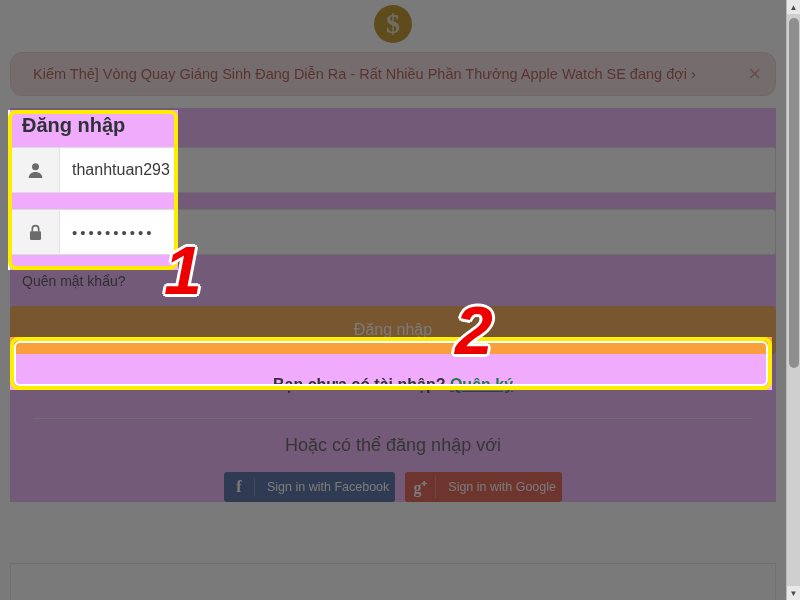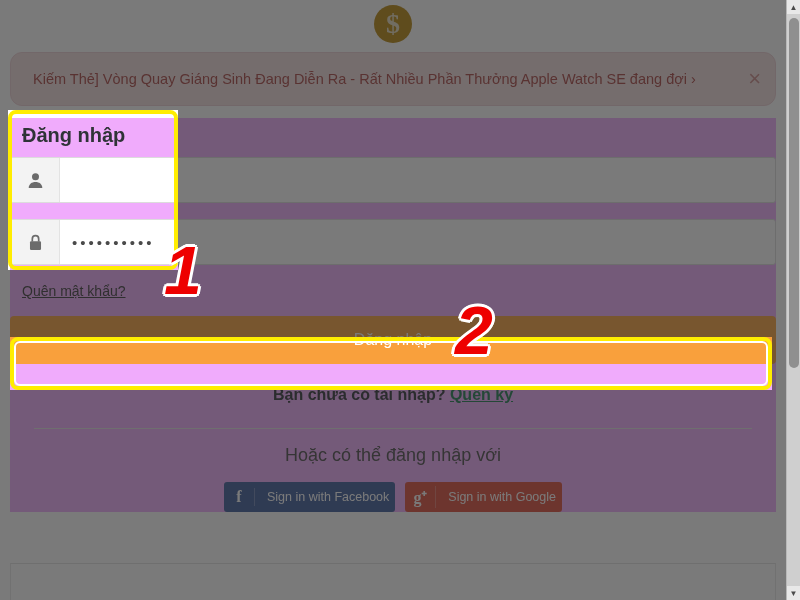--- a/index.html
+++ b/index.html
@@ -56,21 +56,21 @@
     font-size: 30px;
     font-weight: bold;
     color: #2f3337;
     letter-spacing: -0.5px;
   }
 
   
   .promo {
     position: relative;
     margin: 4px 10px 0 10px;
-    height: 54px;
+    height: 44px;
     background: #f2dede;
     border: 1px solid #ebccd1;
     border-radius: 12px;
     display: flex;
     align-items: center;
     box-sizing: border-box;
   }
   .promo-text {
     padding-left: 22px;
     color: #a94442;
@@ -135,21 +135,20 @@
     align-items: center;
     padding: 0 12px;
     font-size: 15px;
     letter-spacing: 3px;
     color: #4a4a4a;
   }
   .forgot {
     padding: 2px 0 0 12px;
     font-size: 14px;
     color: #3b3b3b;
-    text-decoration: underline;
     display: inline-block;
   }
   .login-btn {
     display: block;
     width: 100%;
     margin-top: 16px;
     height: 48px;
     border: 0;
     border-radius: 4px;
     background: #f9a03c;
@@ -319,20 +318,21 @@
   <div class="card">
     <div class="card-title">Đăng nhập</div>
 
     <div class="field">
       <div class="field-icon">
         <svg width="17" height="17" viewBox="0 0 16 16" fill="currentColor">
           <circle cx="8" cy="4.4" r="3.3"></circle>
           <path d="M1.6 15c0-3.6 2.9-5.6 6.4-5.6s6.4 2 6.4 5.6z"></path>
         </svg>
       </div>
+      <input class="field-input" type="text" value="thanhtuan293" style="">
     </div>
 
     <div class="field">
       <div class="field-icon">
         <svg width="15" height="17" viewBox="0 0 14 16" fill="currentColor">
           <path d="M3.2 7V4.6a3.8 3.8 0 0 1 7.6 0V7h-1.6V4.6a2.2 2.2 0 0 0-4.4 0V7z"></path>
           <rect x="1.8" y="6.8" width="10.4" height="8.2" rx="1.1"></rect>
         </svg>
       </div>
       <div class="dots">••••••••••</div>

